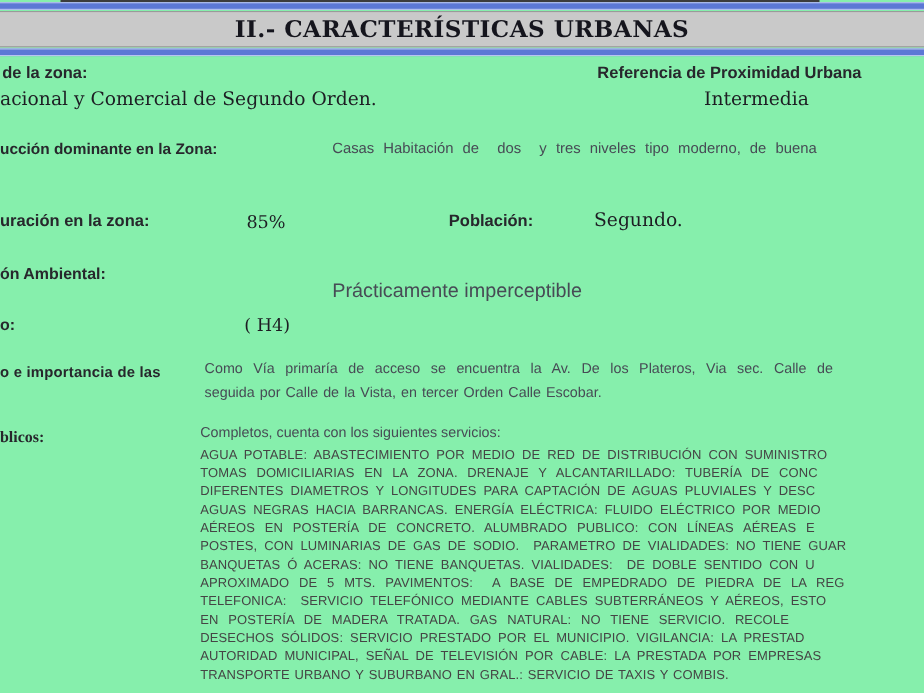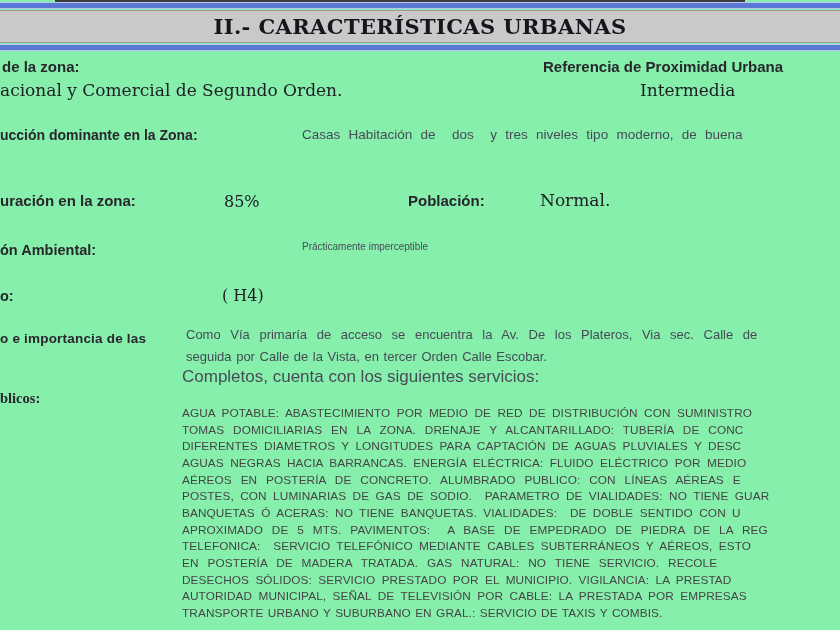--- a/index.html
+++ b/index.html
@@ -47,34 +47,34 @@
   <span class="abs lbl lbl-lg" style="left:543px;top:58px;">Referencia de Proximidad Urbana</span>
   <span class="abs serif" style="left:0px;top:80px;">acional y Comercial de Segundo Orden.</span>
   <span class="abs serif" style="left:640px;top:80px;">Intermedia</span>
 
   <span class="abs lbl" style="left:0px;top:127px;font-size:14px;">ucción dominante en la Zona:</span>
   <span class="abs sans just2" style="left:302px;top:127px;font-size:13.5px;">Casas Habitación de  dos  y tres niveles tipo moderno, de buena</span>
 
   <span class="abs lbl lbl-lg" style="left:0px;top:192px;">uración en la zona:</span>
   <span class="abs serif serif-md" style="left:224px;top:192px;">85%</span>
   <span class="abs lbl lbl-lg" style="left:408px;top:192px;">Población:</span>
-  <span class="abs serif" style="left:540px;top:190px;">Normal.</span>
+  <span class="abs serif" style="left:540px;top:190px;">Segundo.</span>
 
   <span class="abs lbl" style="left:0px;top:242px;">ón Ambiental:</span>
-  <span class="abs sans" style="left:302px;top:241px;font-size:10px;">Prácticamente imperceptible</span>
+  <span class="abs sans" style="left:302px;top:254px;font-size:18px;">Prácticamente imperceptible</span>
 
   <span class="abs lbl" style="left:0px;top:288px;">o:</span>
   <span class="abs serif serif-md" style="left:222px;top:286px;">( H4)</span>
 
   <span class="abs lbl lbl-sm" style="left:0px;top:331px;">o e importancia de las</span>
   <span class="abs sans just1" style="left:186px;top:327px;">Como Vía primaría de acceso se encuentra la Av. De los Plateros, Via sec. Calle de</span>
   <span class="abs sans" style="left:186px;top:349px;word-spacing:1px;">seguida por Calle de la Vista, en tercer Orden Calle Escobar.</span>
 
   <span class="abs lbl" style="left:0px;top:390px;font-family:Liberation Serif, serif;">blicos:</span>
-  <span class="abs sans" style="left:182px;top:367px;font-size:17px;">Completos, cuenta con los siguientes servicios:</span>
+  <span class="abs sans" style="left:182px;top:385px;font-size:13px;">Completos, cuenta con los siguientes servicios:</span>
 
   <div class="abs caps" style="left:182px;top:405px;width:900px;">
     <div class="abs line" style="left:0;top:0px;">AGUA POTABLE: ABASTECIMIENTO POR MEDIO DE RED DE DISTRIBUCIÓN CON SUMINISTRO</div>
     <div class="abs line" style="left:0;top:33.3px;">DIFERENTES DIAMETROS Y LONGITUDES PARA CAPTACIÓN DE AGUAS PLUVIALES Y DESC</div>
     <div class="abs line wide" style="left:0;top:16.6px;">TOMAS DOMICILIARIAS EN LA ZONA. DRENAJE Y ALCANTARILLADO: TUBERÍA DE CONC</div>
     <div class="abs line" style="left:0;top:49.9px;">AGUAS NEGRAS HACIA BARRANCAS. ENERGÍA ELÉCTRICA: FLUIDO ELÉCTRICO POR MEDIO</div>
     <div class="abs line wide" style="left:0;top:66.6px;">AÉREOS EN POSTERÍA DE CONCRETO. ALUMBRADO PUBLICO: CON LÍNEAS AÉREAS E</div>
     <div class="abs line" style="left:0;top:83.2px;">POSTES, CON LUMINARIAS DE GAS DE SODIO.  PARAMETRO DE VIALIDADES: NO TIENE GUAR</div>
     <div class="abs line" style="left:0;top:99.9px;">BANQUETAS Ó ACERAS: NO TIENE BANQUETAS. VIALIDADES:  DE DOBLE SENTIDO CON U</div>
     <div class="abs line wide" style="left:0;top:116.5px;">APROXIMADO DE 5 MTS. PAVIMENTOS:  A BASE DE EMPEDRADO DE PIEDRA DE LA REG</div>

